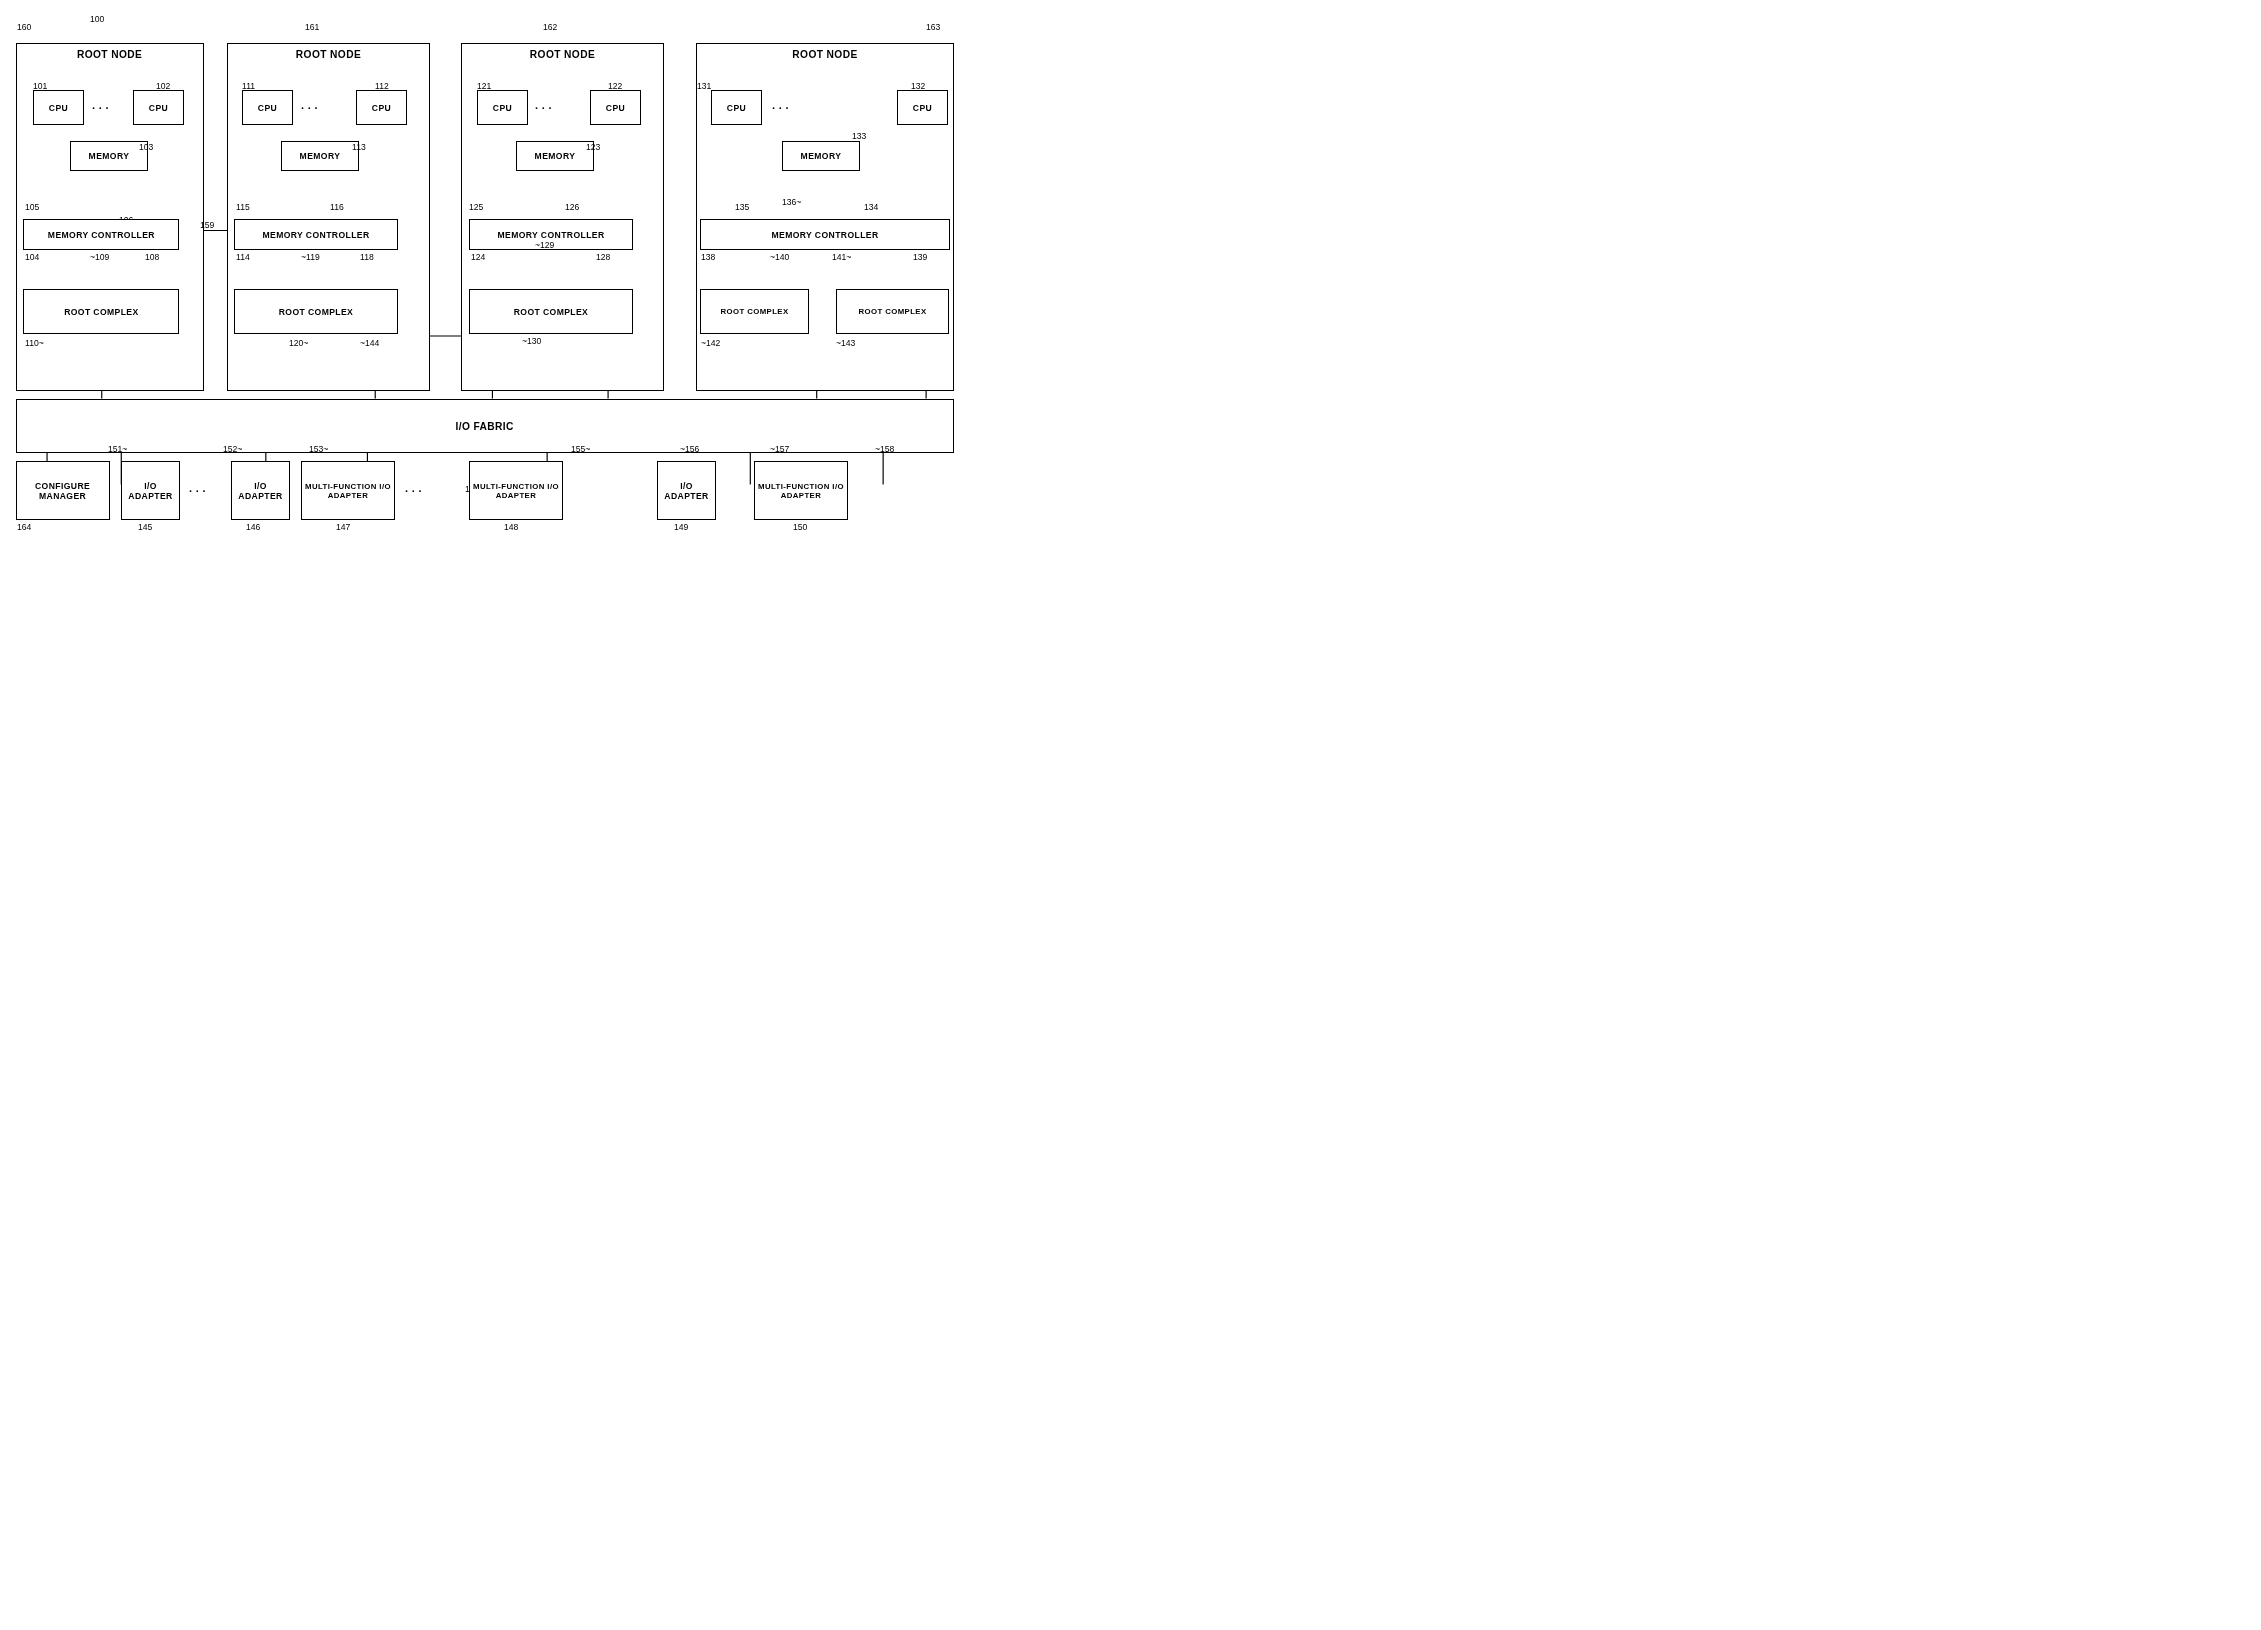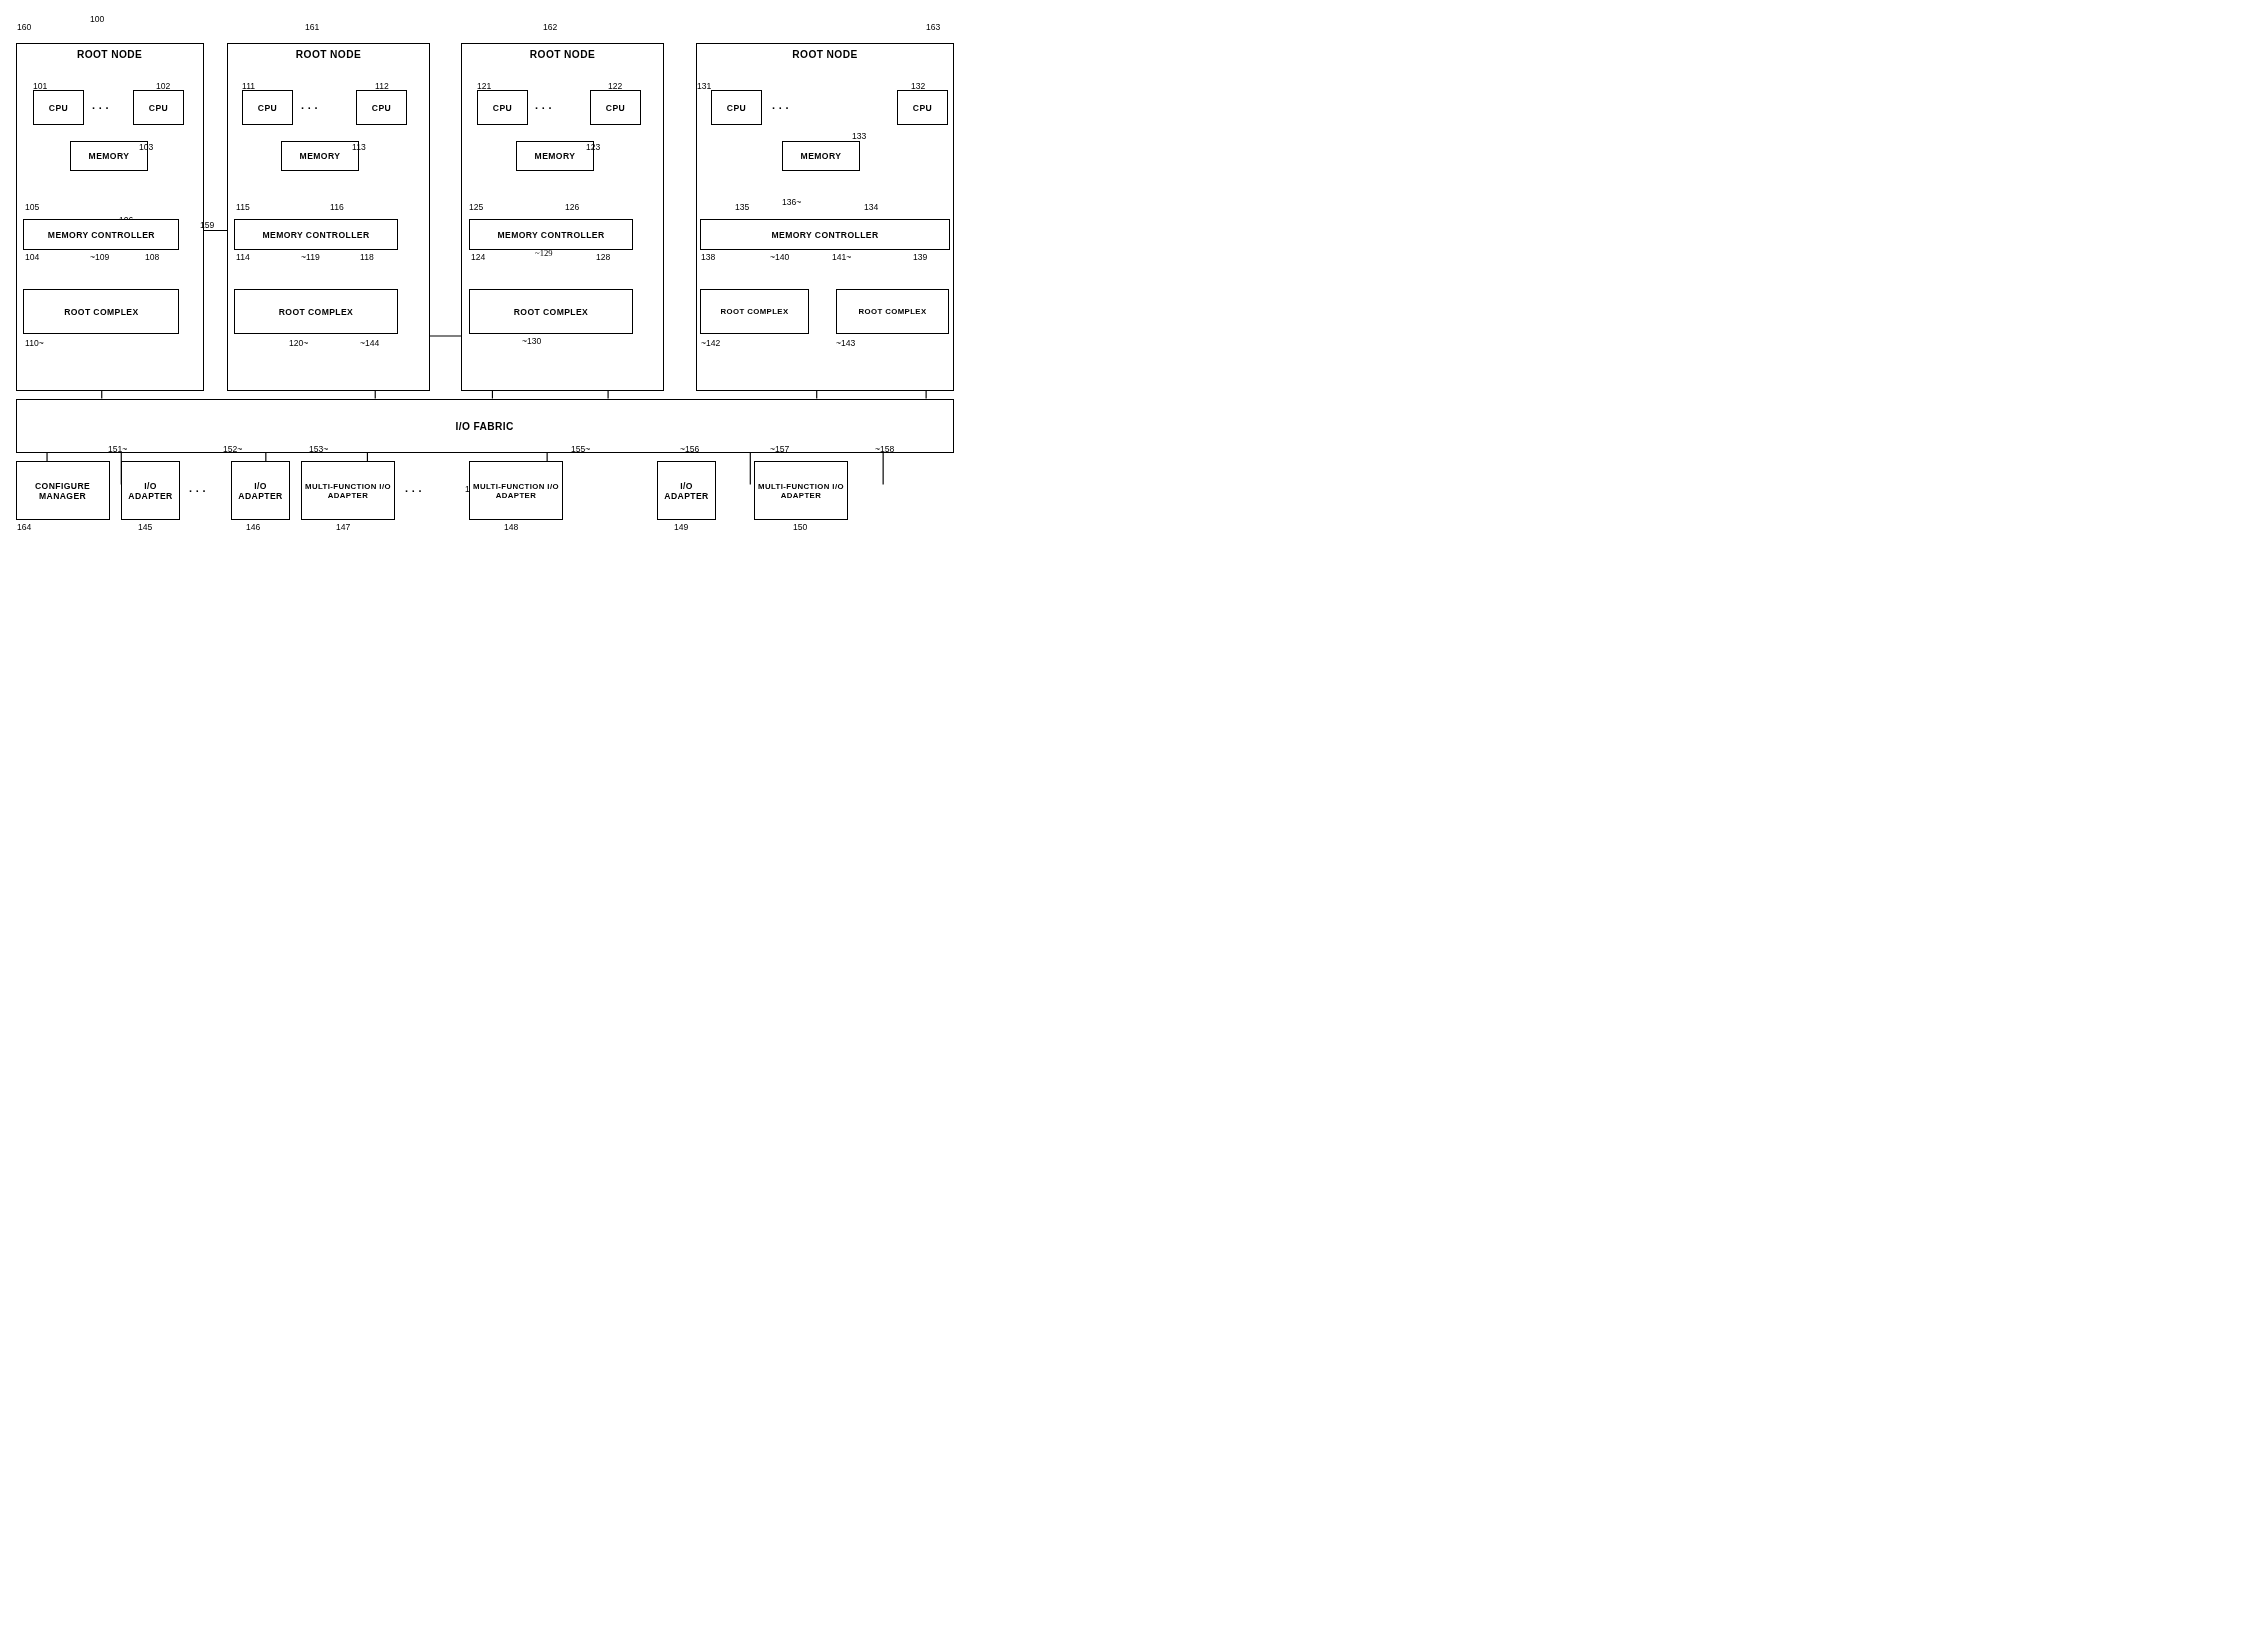--- a/index.html
+++ b/index.html
@@ -194,21 +194,21 @@
 
   <div class="box" style="left:516px; top:141px; width:78px; height:30px; font-size:8.6px;">MEMORY</div>
   <div class="label" style="left:586px; top:142px;">123</div>
 
   <div class="label" style="left:469px; top:202px;">125</div>
   <div class="label" style="left:565px; top:202px;">126</div>
   <div class="label" style="left:469px; top:217px;">127~</div>
 
   <div class="box" style="left:469px; top:219px; width:164px; height:31px; font-size:8.6px;">MEMORY CONTROLLER</div>
   <div class="label" style="left:471px; top:252px;">124</div>
-  <div class="label" style="left:535px; top:248px;font-family:Liberation Serif, serif;">~129</div>
+  <div class="label" style="left:535px; top:240px;">~129</div>
   <div class="label" style="left:596px; top:252px;">128</div>
 
   <div class="box" style="left:469px; top:289px; width:164px; height:45px; font-size:8.6px;">ROOT COMPLEX</div>
 
   <div class="label" style="left:522px; top:336px;">~130</div>
 
   <div class="box" style="left:696px; top:43px; width:258px; height:348px; font-size:10.2px; font-weight:bold; align-items:flex-start; padding:4.7px 7.8px;">
     <span>ROOT NODE</span>
   </div>
   <div class="label" style="left:926px; top:22px;">163</div>

